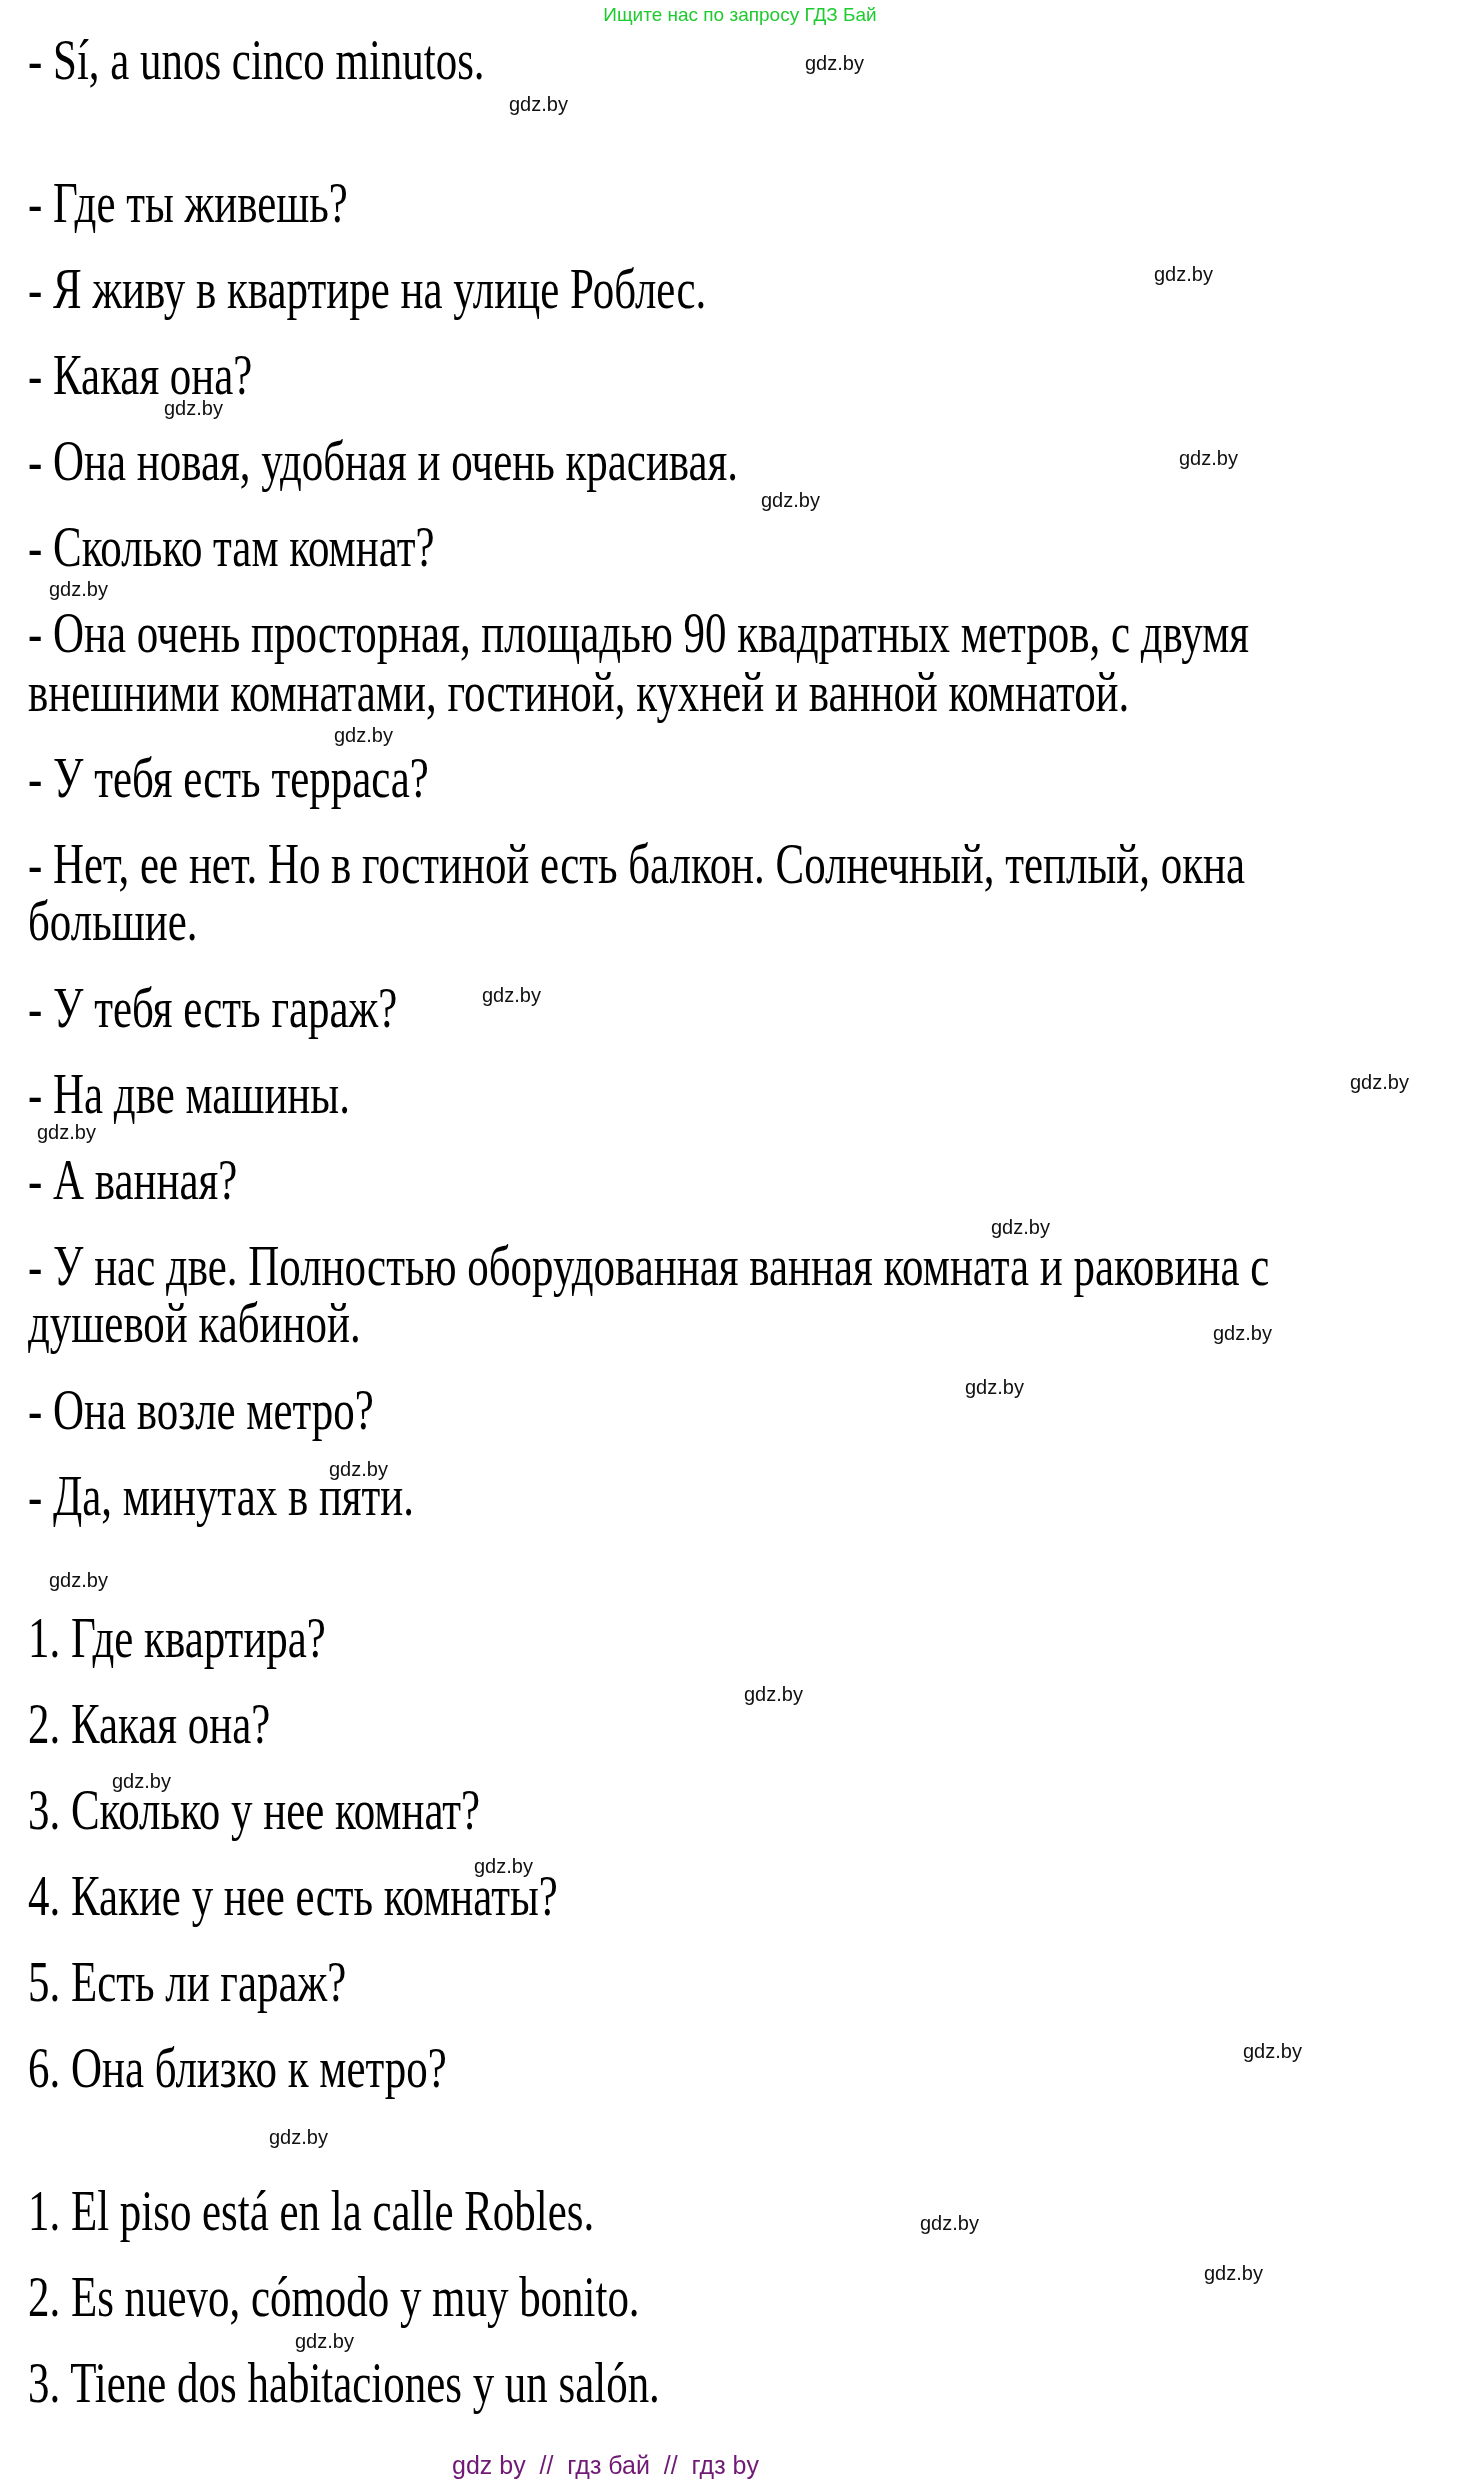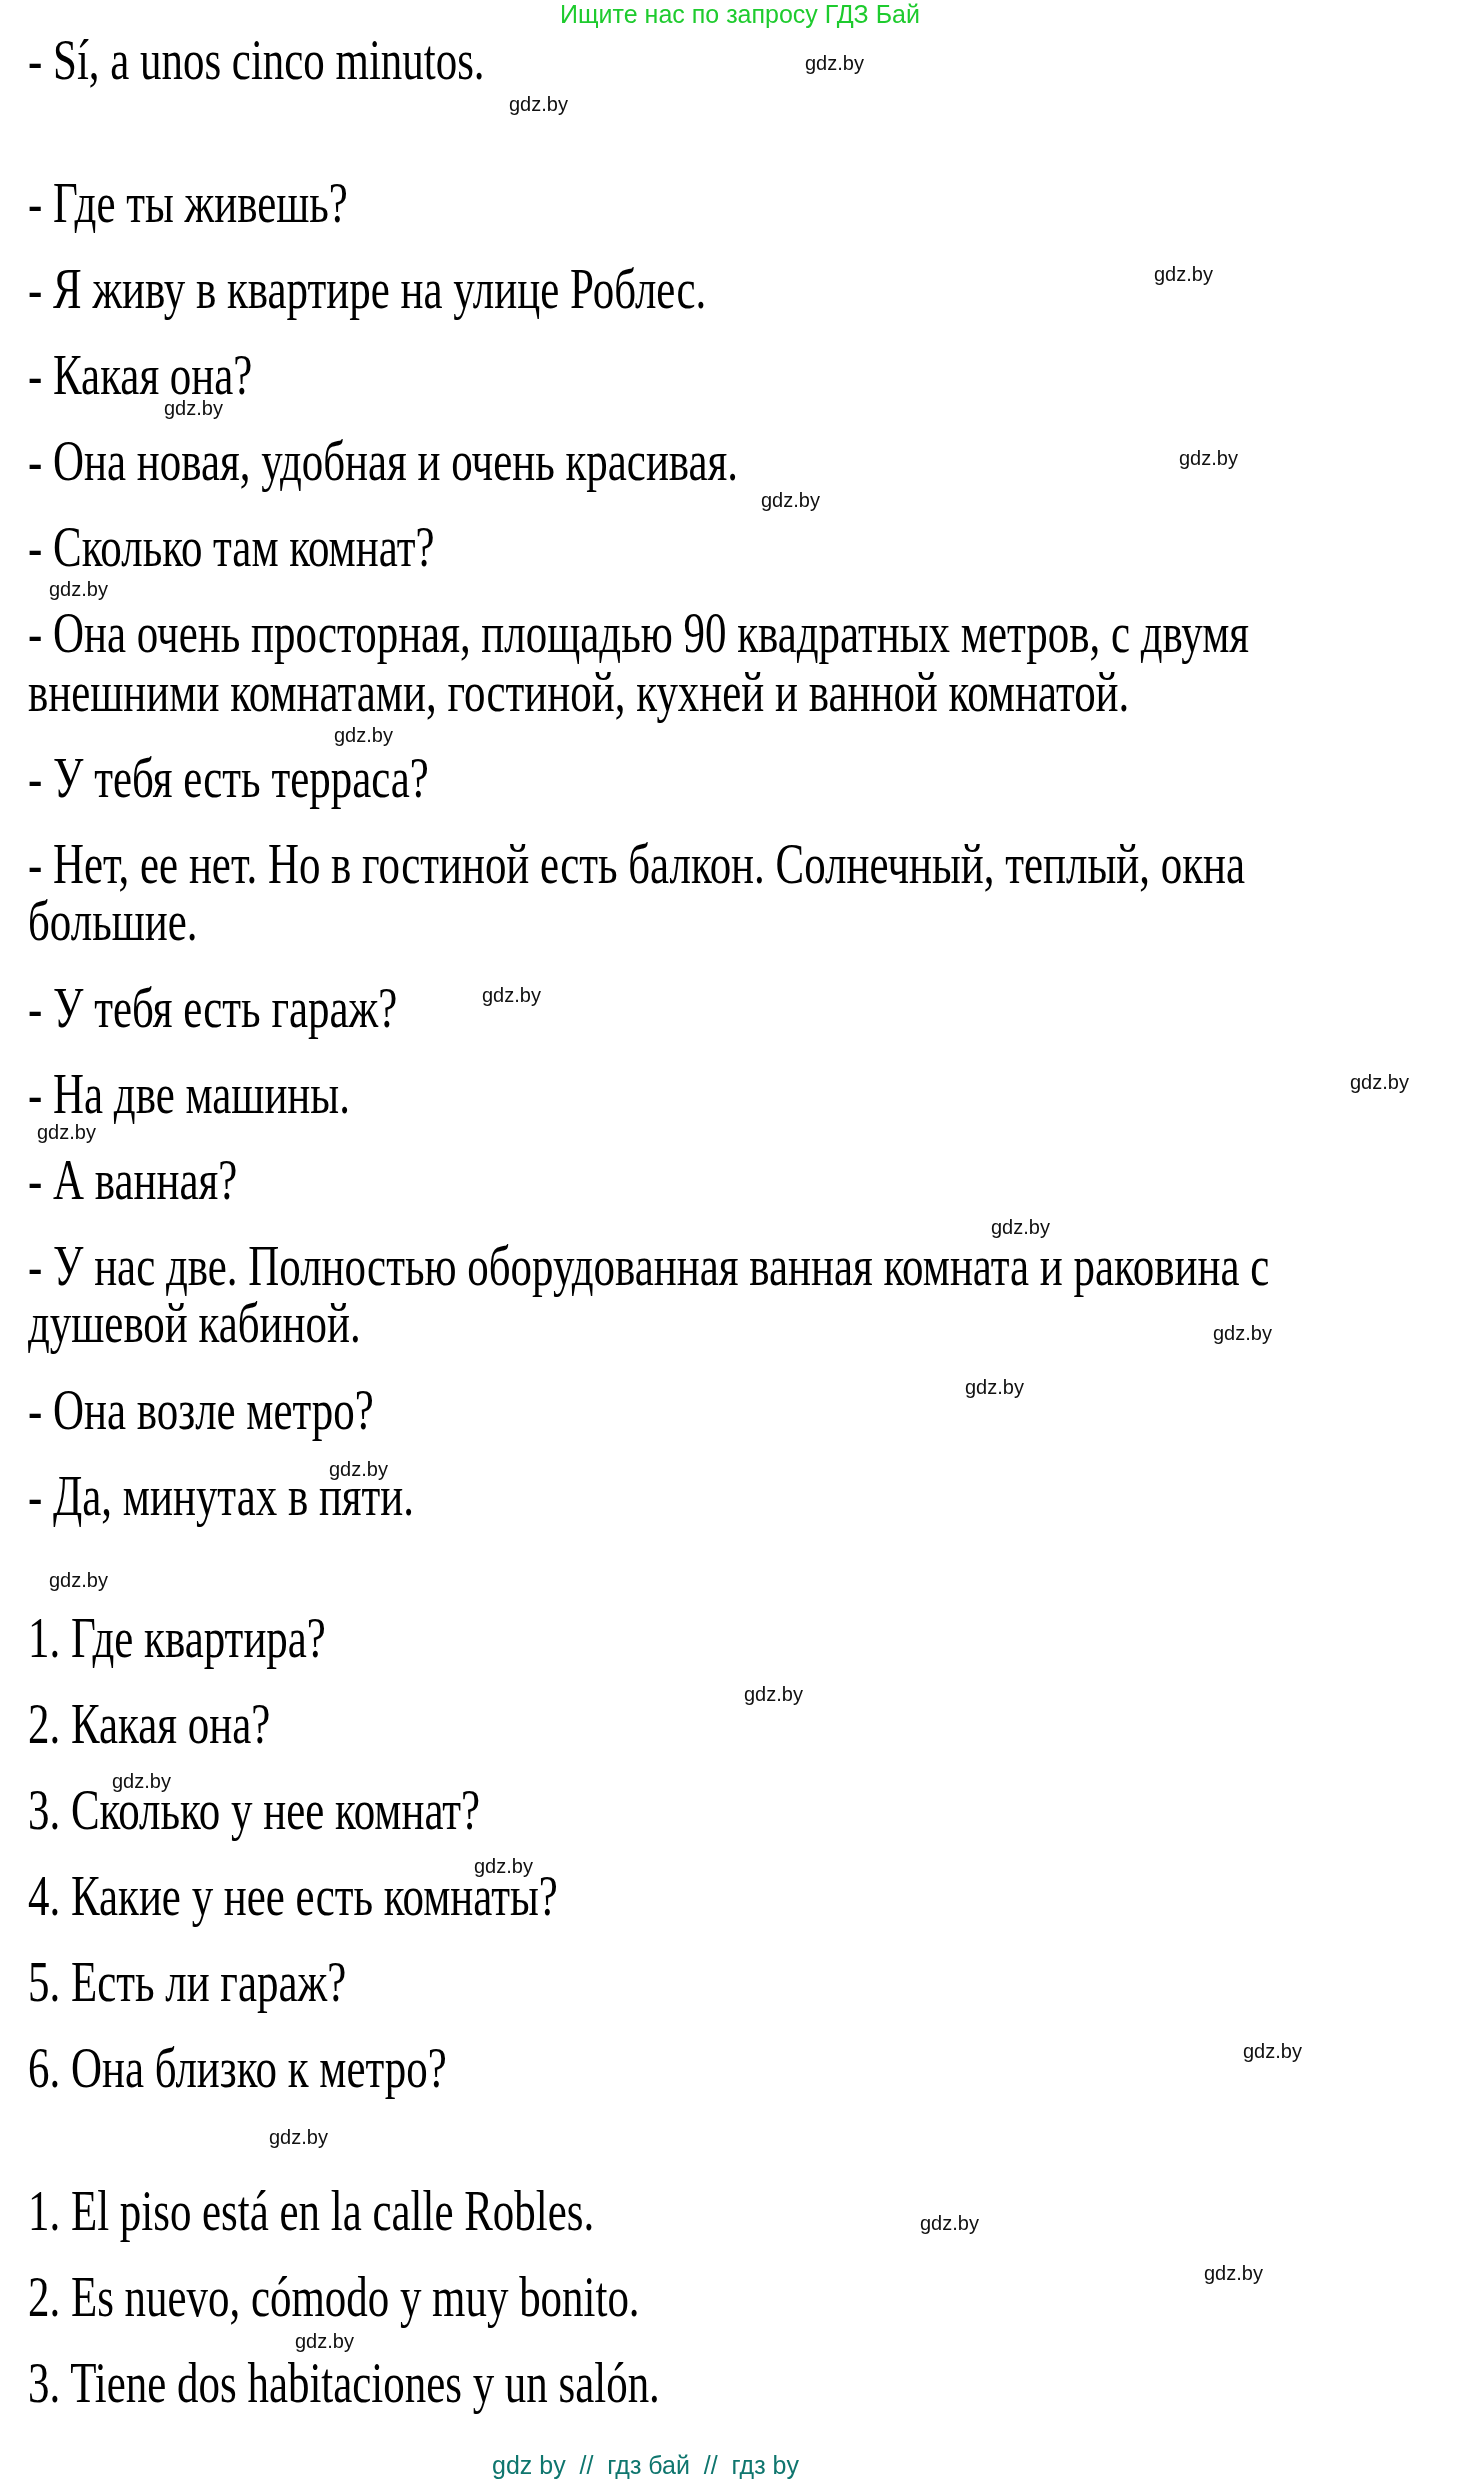--- a/index.html
+++ b/index.html
@@ -1,35 +1,35 @@
 <!DOCTYPE html>
 <html style="font-size:13px"><head>
 <meta charset="utf-8">
 <style>
   html, body { margin: 0; padding: 0; background: #ffffff; }
   body { width: 1480px; height: 2487px; position: relative; overflow: hidden; }
   .header {
     position: absolute; top: 0; left: 0; width: 1480px; text-align: center;
-    font-family: "Liberation Sans", sans-serif; font-size: 25px; line-height: 29px;
+    font-family: "Liberation Sans", sans-serif; font-size: 19px; line-height: 29px;
     color: #1ecb2e;
   }
   .line {
     position: absolute; left: 27.6px; white-space: nowrap;
     font-family: "Liberation Serif", serif; font-size: 58px; line-height: 58px;
     color: #000000; transform-origin: 0 50%; transform: scaleX(0.74);
   }
   .wm {
     position: absolute; white-space: nowrap;
     font-family: "Liberation Sans", sans-serif; font-size: 20px; line-height: 26px;
     color: #111111;
   }
   .footer {
     position: absolute; top: 2451px; left: 0; width: 1211px; text-align: center;
     font-family: "Liberation Sans", sans-serif; font-size: 25px; line-height: 29px;
-    color: #0f766e; white-space: pre; padding-left: 40px;
+    color: #701a75; white-space: pre;
   }
 </style>
 </head>
 <body>
 
 <div class="header" style="top:0px;">Ищите нас по запросу ГДЗ Бай</div>
 
 <div class="line" style="top:31px;">- Sí, a unos cinco minutos.</div>
 <div class="line" style="top:174px;">- Где ты живешь?</div>
 <div class="line" style="top:260px;">- Я живу в квартире на улице Роблес.</div>

